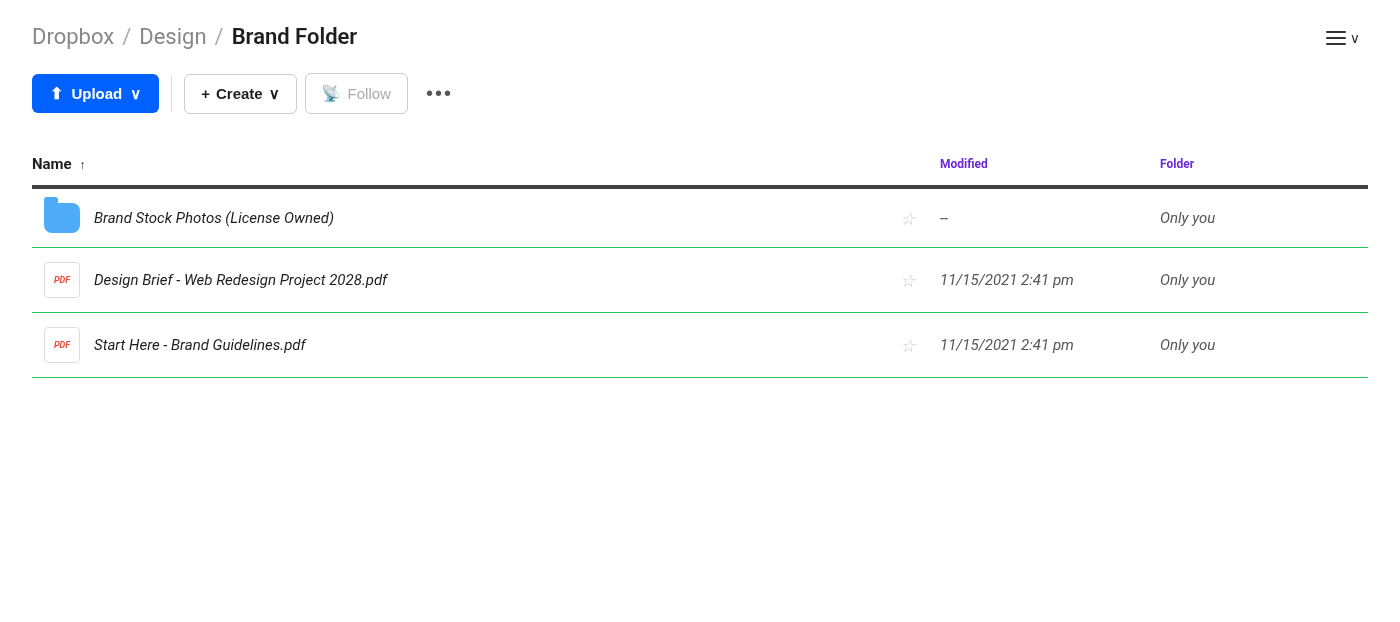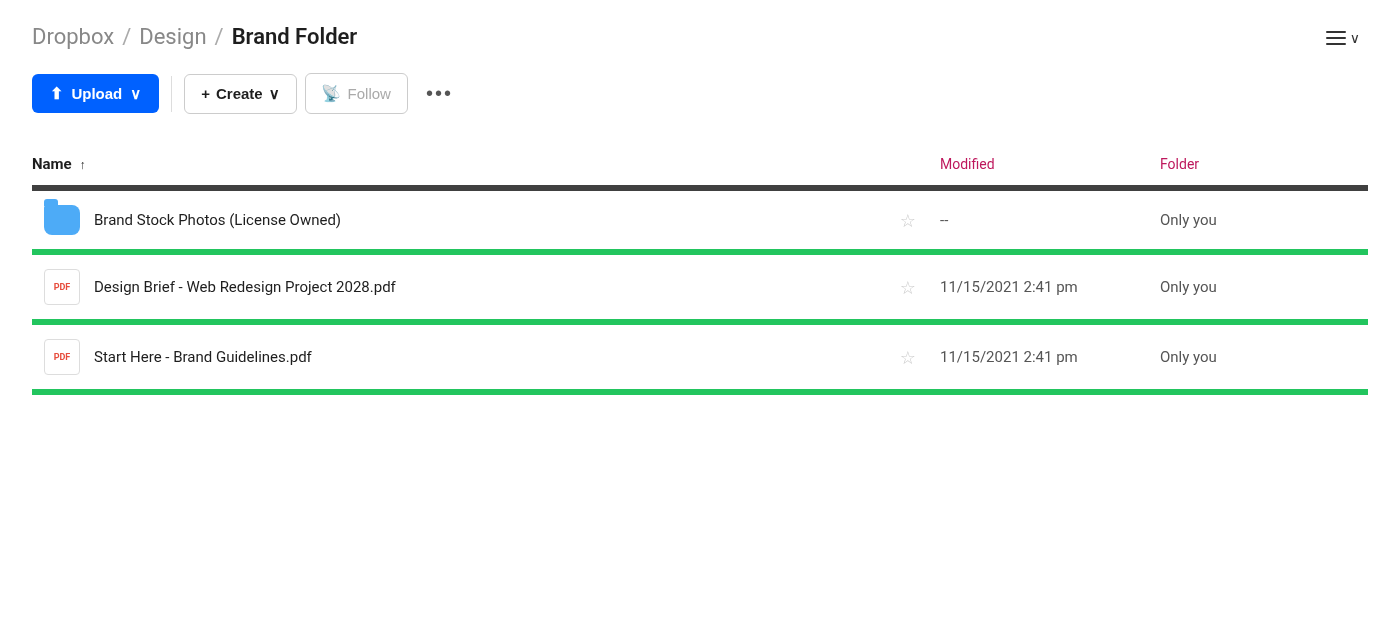--- a/index.html
+++ b/index.html
@@ -137,41 +137,42 @@
       border-radius: 6px;
       letter-spacing: 2px;
     }
 
     
     .file-list {
       width: 100%;
       border-collapse: collapse;
     }
     .file-list thead tr {
-      border-bottom: 6px solid #404040;
+      border-bottom: 4px solid #404040;
     }
     .file-list thead th {
       text-align: left;
-      font-size: 14px;
-      font-weight: 400;
-      color: #be185d;
+      font-size: 12px;
+      font-weight: 700;
+      color: #6d28d9;
       padding: 8px 12px 12px 12px;
     }
     .file-list thead th.col-name {
       font-weight: 700;
       color: #1e1e1e;
       font-size: 15px;
       padding-left: 0;
     }
     .col-sort-arrow {
       font-size: 12px;
       margin-left: 4px;
     }
     .file-list tbody tr {
-      border-bottom: 6px solid #22c55e;
+      border-bottom: 1px solid #22c55e;
+      font-style: italic;
     }
     .file-list tbody td {
       padding: 14px 12px;
       font-size: 15px;
     }
     .td-name {
       display: flex;
       align-items: center;
       gap: 14px;
     }

